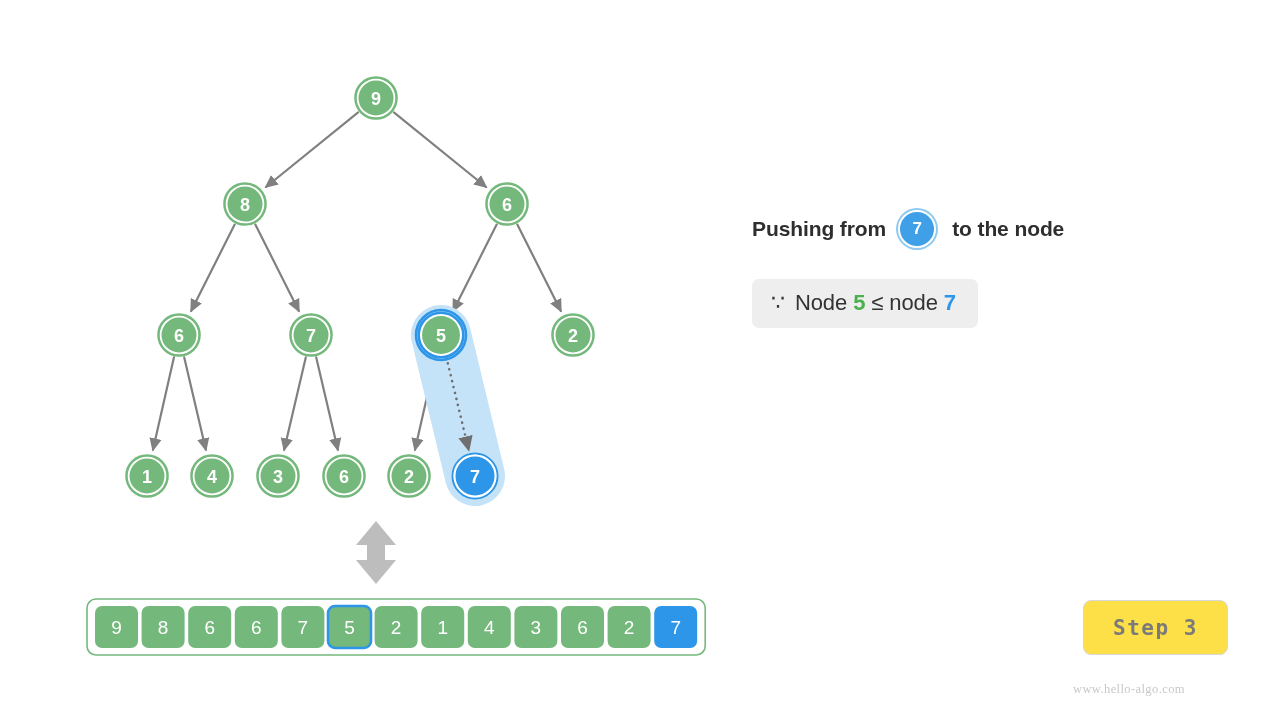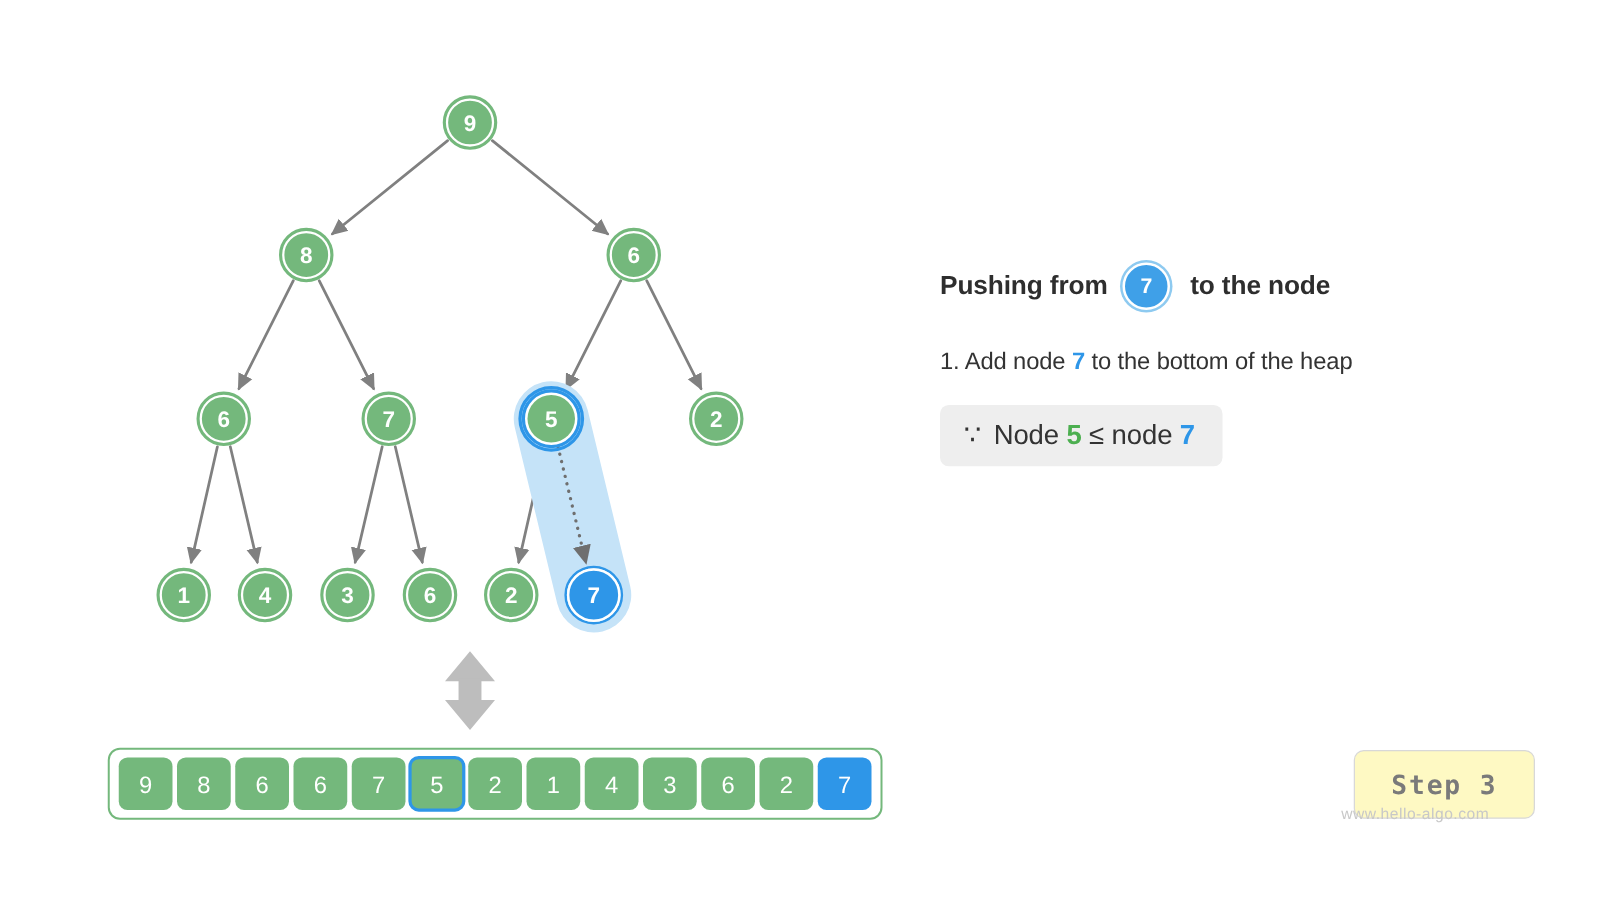--- a/index.html
+++ b/index.html
@@ -89,37 +89,37 @@
 
   
   .step-badge {
     position: absolute;
     left: 1083px;
     top: 600px;
     width: 143px;
     height: 53px;
     border: 1px solid #d8d8d8;
     border-radius: 8px;
-    background: #fef9c3;
+    background: #fde047;
     color: #7a7a7a;
     font-family: "DejaVu Sans Mono", monospace;
     font-size: 21px;
     font-weight: bold;
     letter-spacing: 1.5px;
     display: flex;
     align-items: center;
     justify-content: center;
   }
 
   .watermark {
     position: absolute;
     left: 1073px;
-    top: 644px;
+    top: 682px;
     color: #c8c8c8;
-    font-family: Liberation Sans, sans-serif;
+    font-family: Liberation Serif, serif;
     font-size: 12.5px;
     letter-spacing: 0.4px;
   }
 </style>
 </head>
 <body>
 
 <svg id="diagram-svg" viewBox="0 0 1280 720">
   <defs>
     <marker id="arrowhead" markerWidth="7" markerHeight="7" refX="5.2" refY="3.2" orient="auto" markerUnits="strokeWidth">
@@ -284,26 +284,20 @@
 
 <div class="panel">
 
   <div class="panel-title">
     <span>Pushing from</span>
     <span class="title-node">7</span>
     <span>to the node</span>
   </div>
 
   <div class="steps">
-    <div class="step-line">
-      <span>1.</span>
-      <span>Add node</span>
-      <b class="blue">7</b>
-      <span>to the bottom of the heap</span>
-    </div>
   </div>
 
   <div class="reason-badge">
     <span class="because">∵</span>
     <span>Node</span>
     <b class="green">5</b>
     <span>≤</span>
     <span>node</span>
     <b class="blue">7</b>
   </div>

